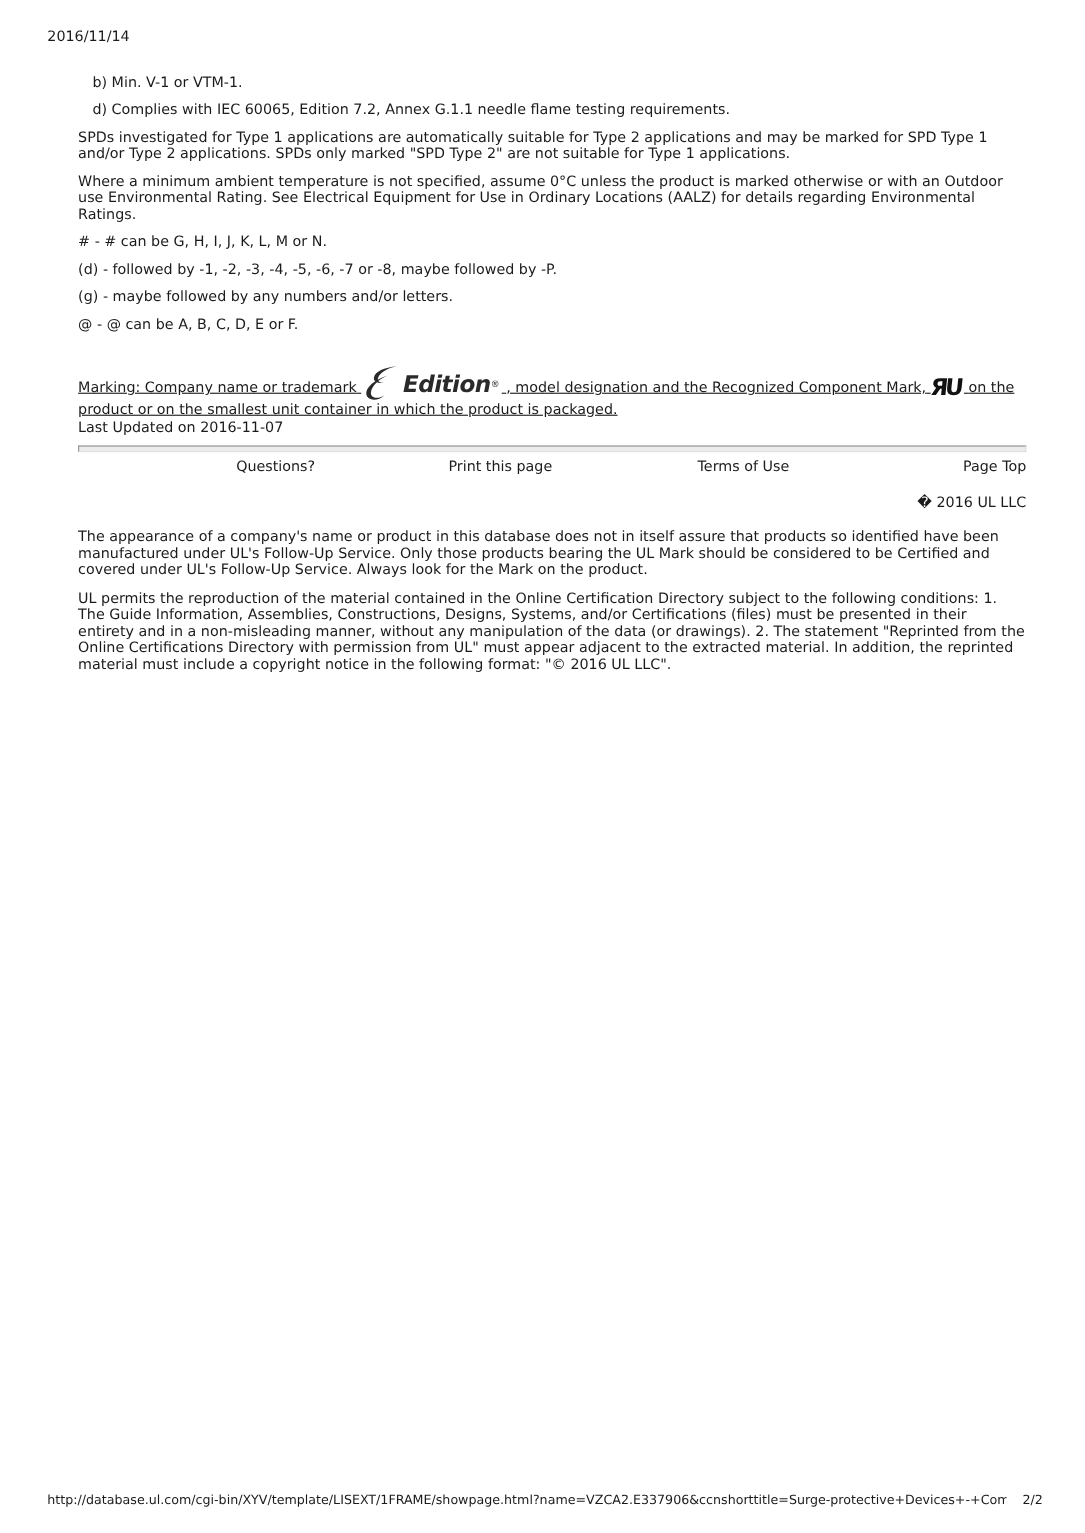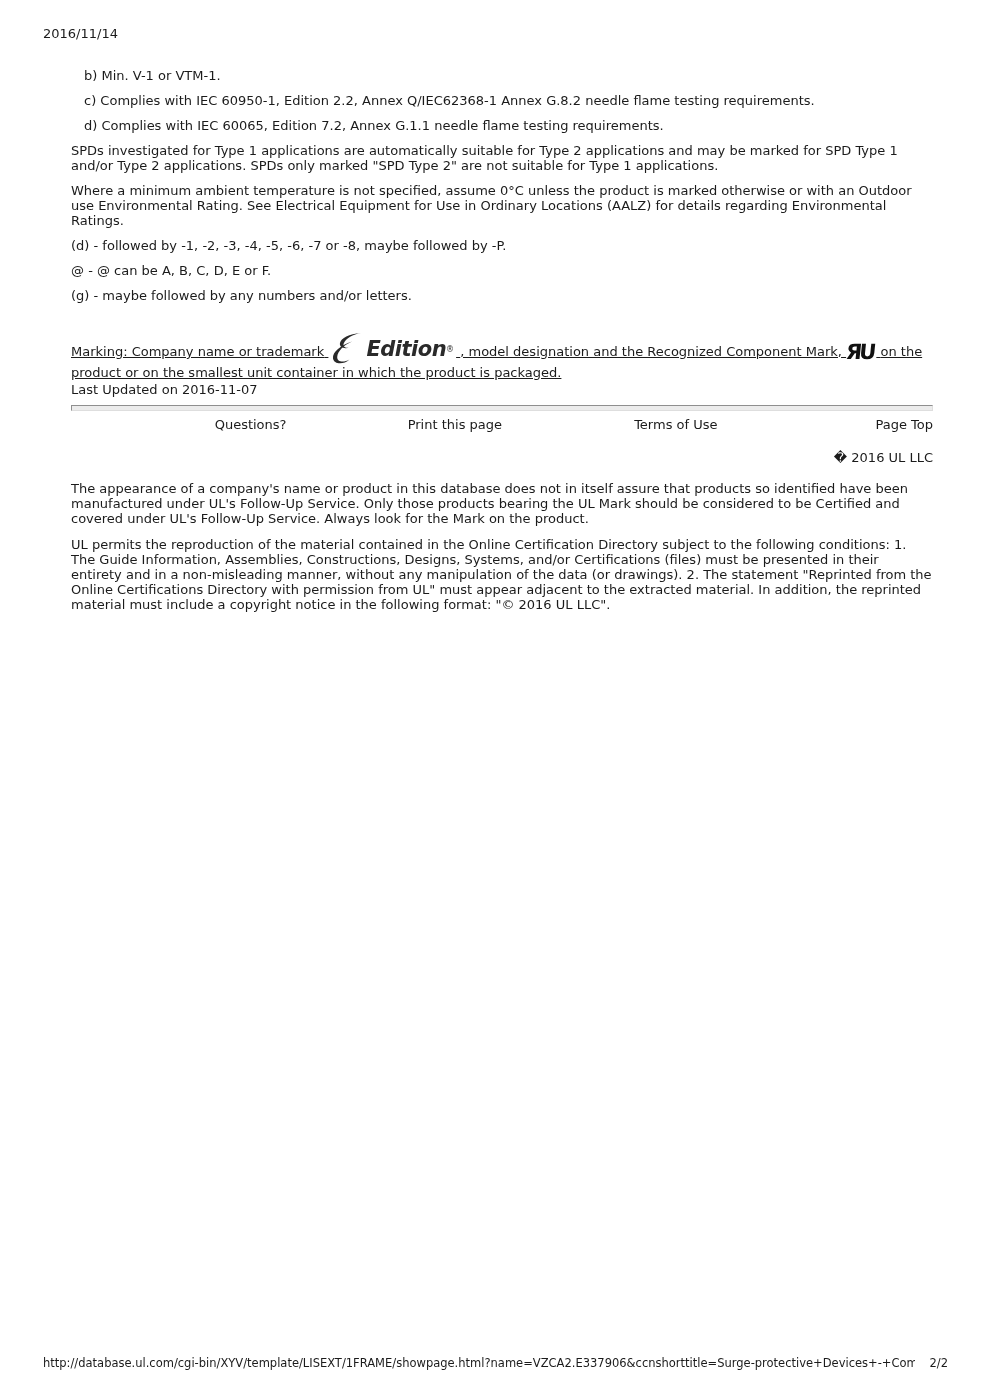--- a/index.html
+++ b/index.html
@@ -51,29 +51,29 @@
 
 <div class="page">
 
   <div class="print-header">
     <span class="print-date">2016/11/14</span>
   </div>
 
   <div class="main">
 
     <p class="indent">b) Min. V-1 or VTM-1.</p>
-    <p class="indent">c) Complies with IEC 60950-1, Edition 2.2, Annex Q/IEC62368-1 Annex G.8.2 needle flame testing requirements.</p>
     <p class="indent">d) Complies with IEC 60065, Edition 7.2, Annex G.1.1 needle flame testing requirements.</p>
 
     <p>SPDs investigated for Type 1 applications are automatically suitable for Type 2 applications and may be marked for SPD Type 1 and/or Type 2 applications. SPDs only marked "SPD Type 2" are not suitable for Type 1 applications.</p>
     <p>Where a minimum ambient temperature is not specified, assume 0°C unless the product is marked otherwise or with an Outdoor use Environmental Rating. See Electrical Equipment for Use in Ordinary Locations (AALZ) for details regarding Environmental Ratings.</p>
 
+    <p># - # can be G, H, I, J, K, L, M or N.</p>
     <p>(d) - followed by -1, -2, -3, -4, -5, -6, -7 or -8, maybe followed by -P.</p>
+    <p>(g) - maybe followed by any numbers and/or letters.</p>
     <p>@ - @ can be A, B, C, D, E or F.</p>
-    <p>(g) - maybe followed by any numbers and/or letters.</p>
 
     <p class="marking">
       <span>Marking: Company name or trademark</span>
       <span class="bencent-logo">
           <svg width="34" height="32" viewBox="0 0 34 32" aria-hidden="true">
             <path d="M31 0 C19 1 11 5 10 10 C9 14 14 16.5 19.5 14.5 C15.5 15.5 12.5 13.5 13.8 10.2 C15.8 5.4 23 1.2 31 0 Z" fill="#2a2a2a"></path>
             <path d="M22 8.5 C11 12 2 19 3 25.5 C4 31.5 13.5 32 19.5 26.5 C13.5 30 7 29 7.2 24 C7.6 18 14 12 22 8.5 Z" fill="#2a2a2a"></path>
           </svg>
           <span class="bencent-name">Edition</span>
           <span class="bencent-reg">®</span>

